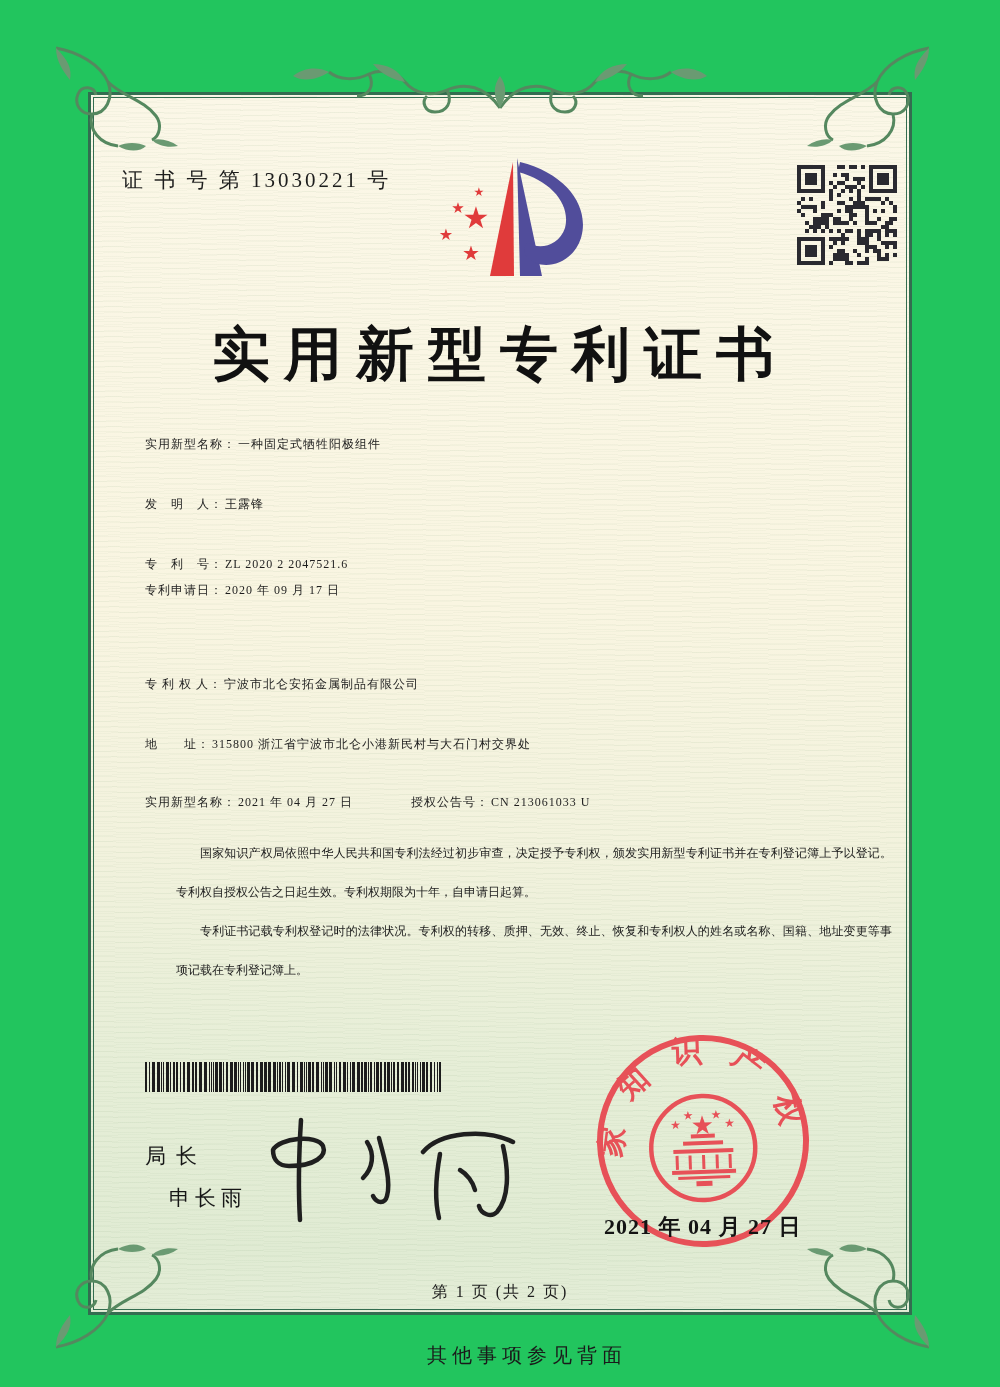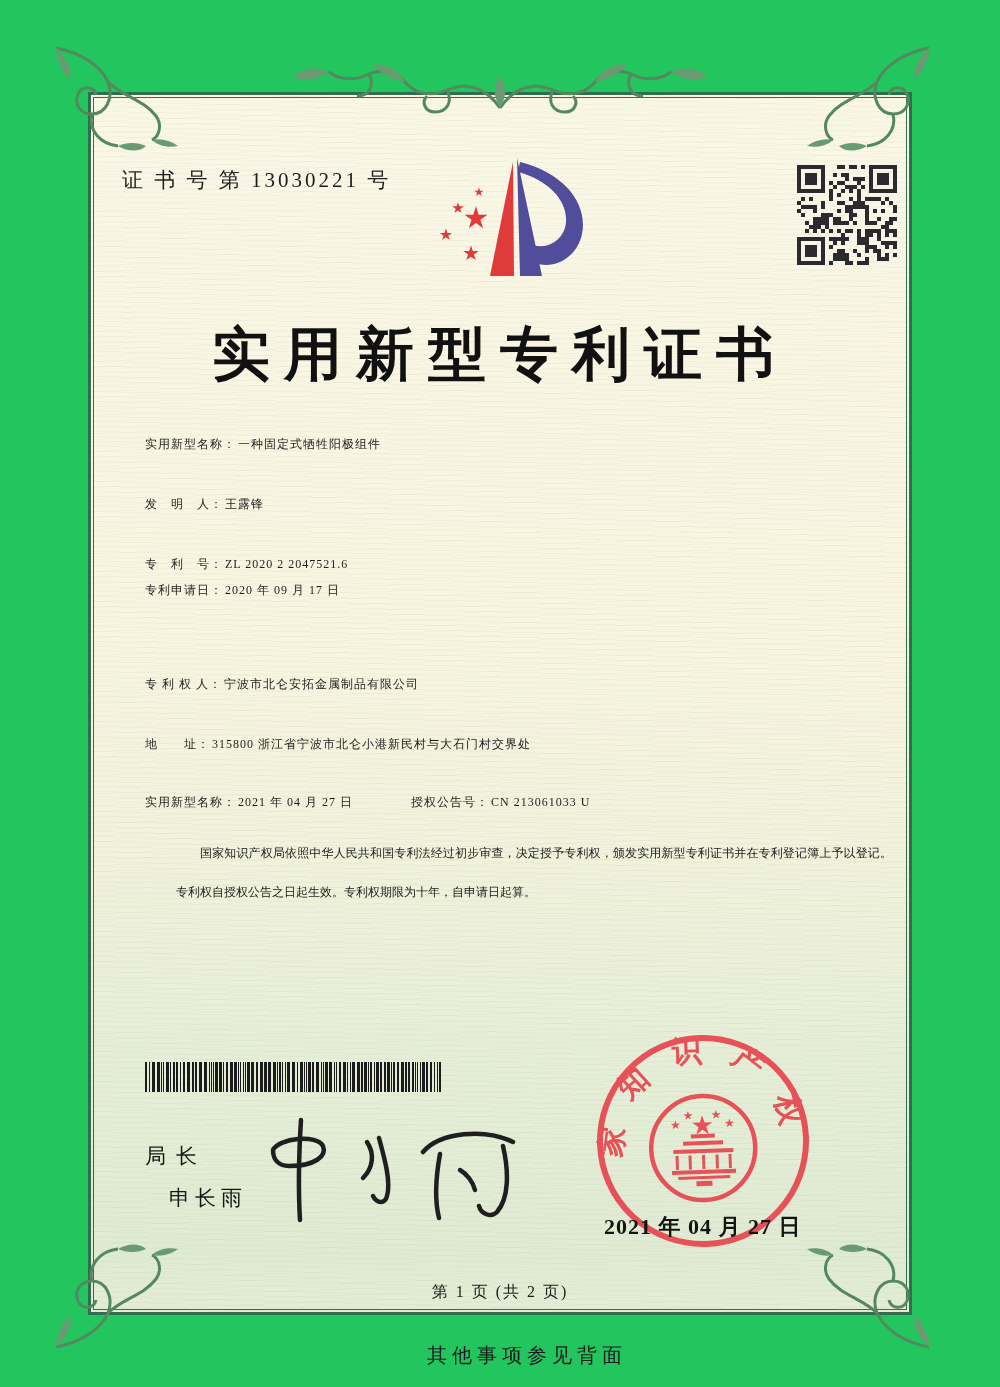--- a/index.html
+++ b/index.html
@@ -410,20 +410,21 @@
   </div>
   <div class="abs row" style="top:736px;">
     <span class="lbl">地　　址：</span><span class="val">315800 浙江省宁波市北仑小港新民村与大石门村交界处</span>
   </div>
   <div class="abs row" style="top:794px;">
     <span class="lbl">实用新型名称：</span><span class="val">2021 年 04 月 27 日</span><span class="lbl grant-pair2">授权公告号：</span><span class="val">CN 213061033 U</span>
   </div>
 
   <div class="abs body-text">
     <p>国家知识产权局依照中华人民共和国专利法经过初步审查，决定授予专利权，颁发实用新型专利证书并在专利登记簿上予以登记。专利权自授权公告之日起生效。专利权期限为十年，自申请日起算。</p>
+    <p>专利证书记载专利权登记时的法律状况。专利权的转移、质押、无效、终止、恢复和专利权人的姓名或名称、国籍、地址变更等事项记载在专利登记簿上。</p>
   </div>
 
   <svg class="abs" id="barcode" style="left:145px;top:1062px;" width="300" height="30" viewBox="0 0 300 30" fill="#1c1c1c">
       <rect x="0" y="0" width="2" height="30"></rect>
       <rect x="4" y="0" width="1" height="30"></rect>
       <rect x="7" y="0" width="3" height="30"></rect>
       <rect x="12" y="0" width="3" height="30"></rect>
       <rect x="16" y="0" width="1" height="30"></rect>
       <rect x="18" y="0" width="1" height="30"></rect>
       <rect x="21" y="0" width="3" height="30"></rect>

